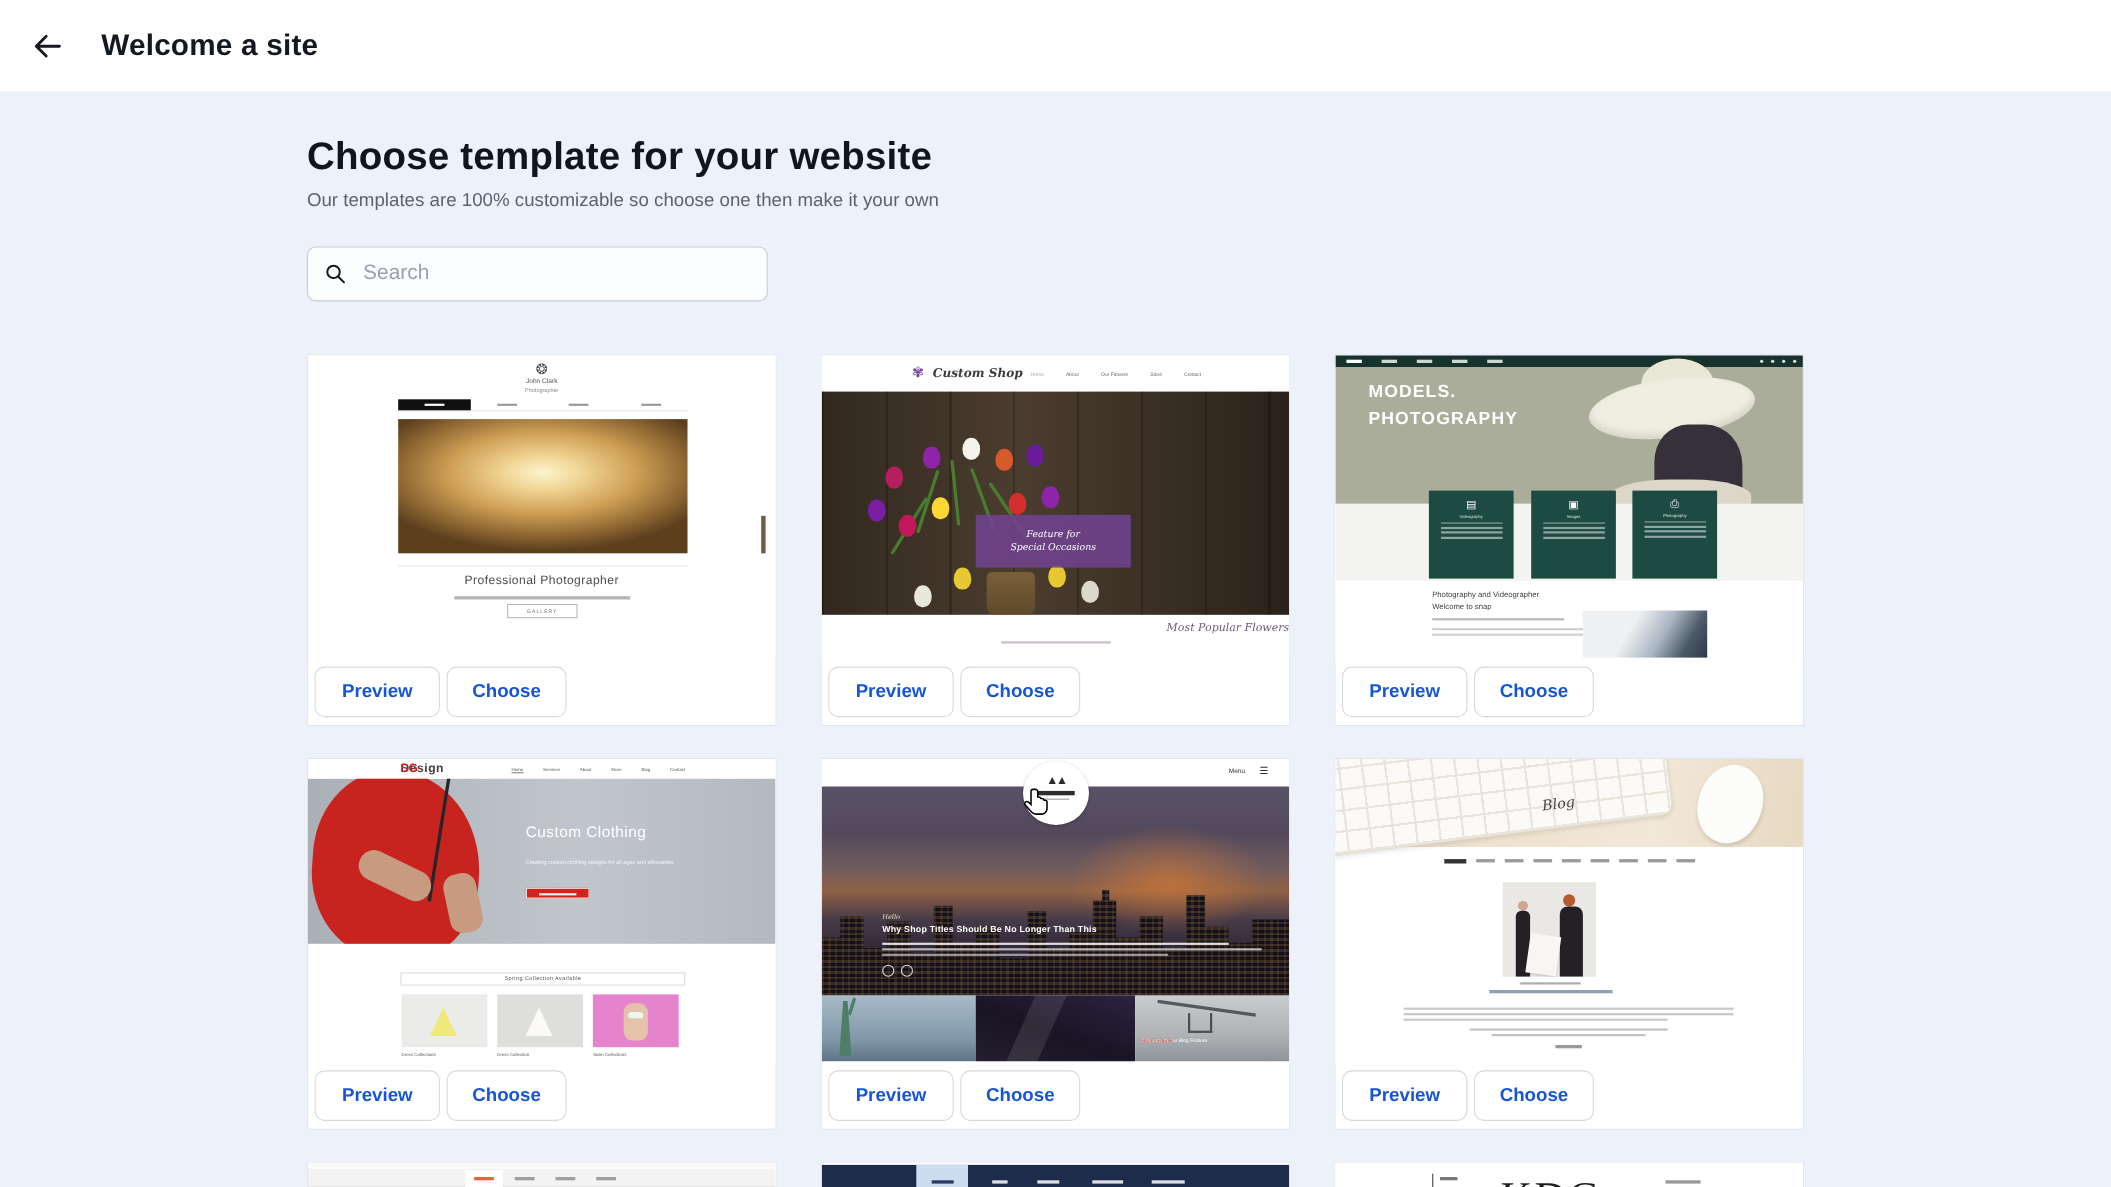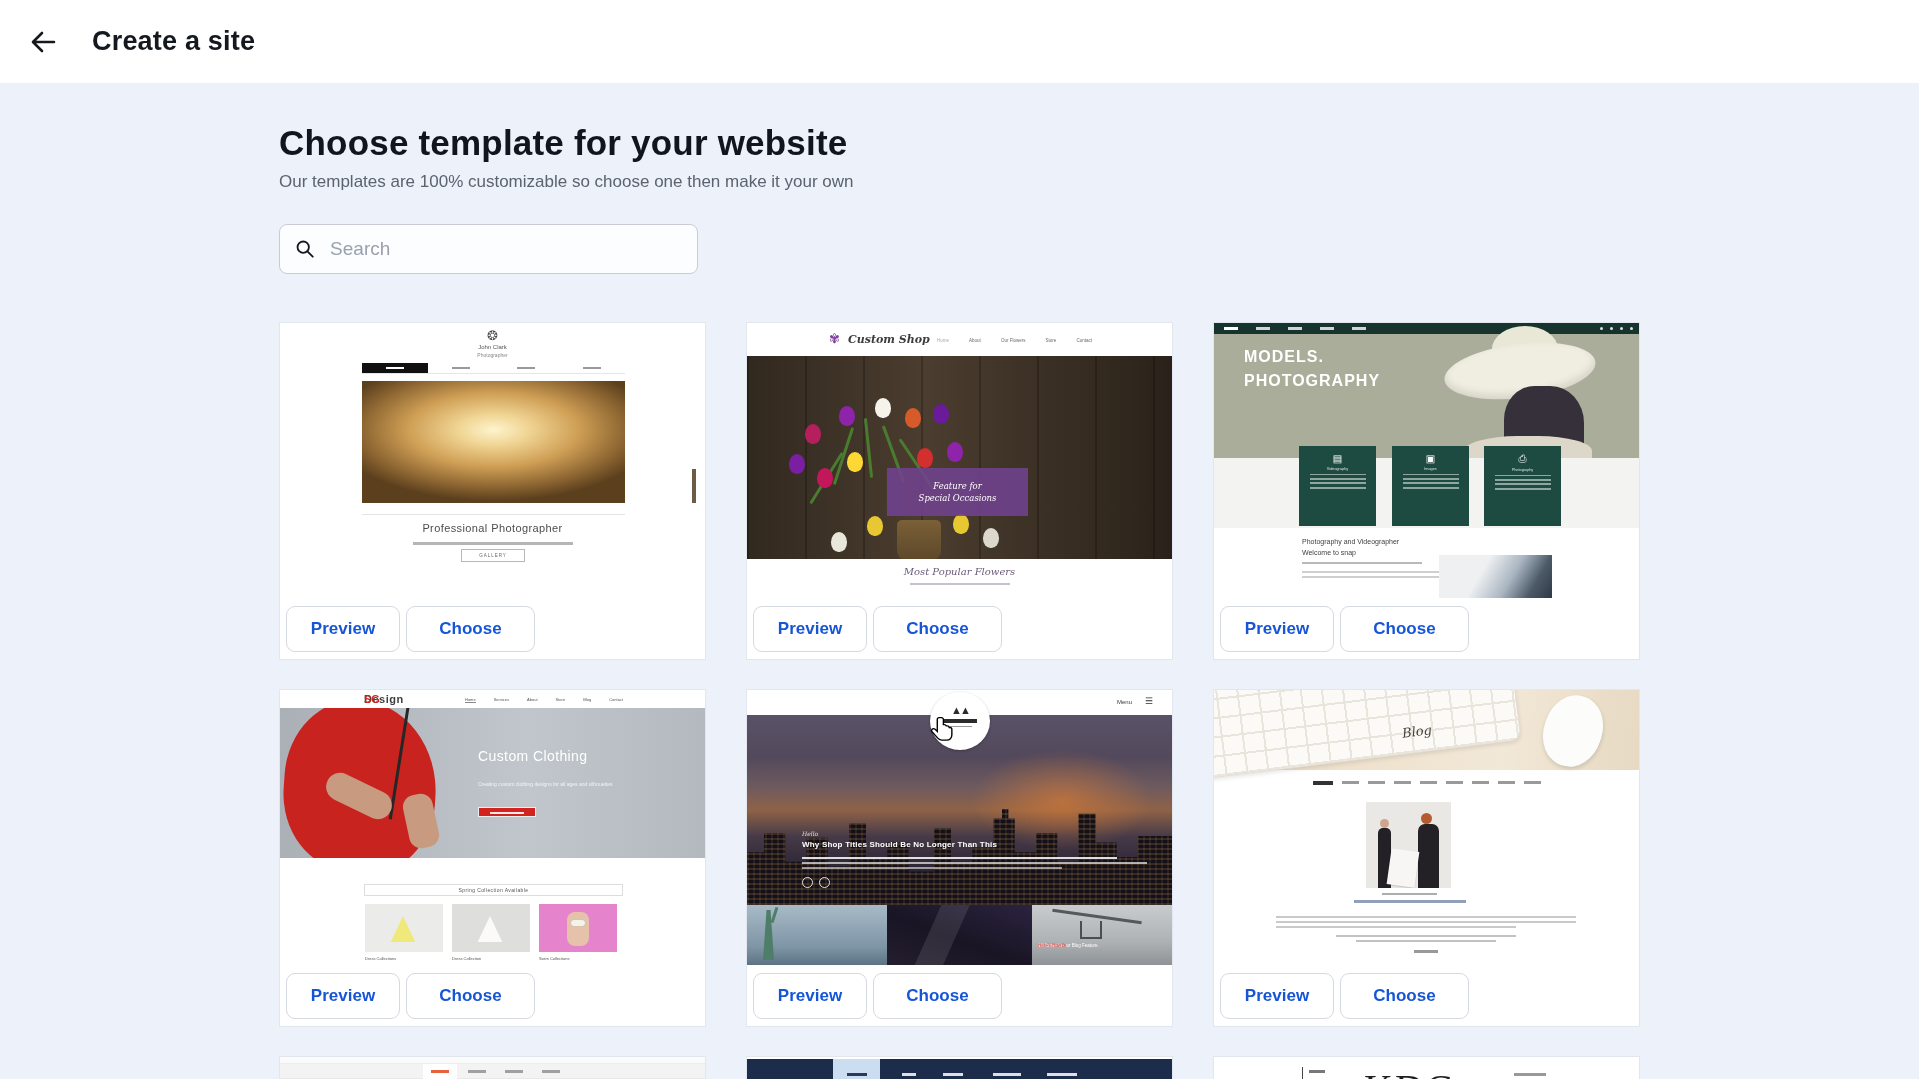--- a/index.html
+++ b/index.html
@@ -21,21 +21,21 @@
   .search-box input::placeholder{color:#99a1ae}
   .select-box{width:407px;height:50px;background:#fff;border:1px solid #c7ccd6;border-radius:8px;display:flex;align-items:center;justify-content:space-between;padding:0 15px;font-size:19px;color:#272d3a;cursor:pointer}
 
   .grid{display:grid;grid-template-columns:repeat(3,427px);gap:29px 40px;margin-top:48px}
   .card{width:427px;height:338px;background:#fff;border:1px solid #e2e6ee}
   .preview{position:relative;width:425px;height:275px;overflow:hidden;background:#fff}
   .preview *{position:absolute}
   .card-actions{height:61px;display:flex;align-items:center;padding:0 6px;gap:6px}
   .btn{height:46px;border:1px solid #d5d9e0;border-radius:9px;background:#fff;color:#1656d6;font-weight:bold;font-size:17px;font-family:inherit;cursor:pointer}
   .btn.preview-btn{width:114px}
-  .btn.choose-btn{width:129px}
+  .btn.choose-btn{width:109px}
 
   .ln{background:#c6c6c6;height:2px}  
 
   
   #t1 .logo{left:0;right:0;top:5px;text-align:center;font-size:13px;color:#4a4a4a}
   #t1 .nm{left:0;right:0;top:21px;text-align:center;font-size:6px;color:#555}
   #t1 .rl{left:0;right:0;top:29px;text-align:center;font-size:5px;color:#888}
   #t1 .nav{left:82px;top:40px;width:263px;height:11px;display:flex;border-bottom:1px solid #e6e6e6}
   #t1 .nav i{flex:1;position:static;display:flex;align-items:center;justify-content:center}
   #t1 .nav i b{position:static;width:18px;height:2.5px;background:#9a9a9a;display:block}
@@ -55,21 +55,21 @@
   #t2 .nav{left:190px;top:15px;width:155px;display:flex;justify-content:space-between;font-size:4.5px;color:#6a6a6a}
   #t2 .nav i{position:static;font-style:normal}
   #t2 .nav i:first-child{color:#b0a6ba}
   #t2 .hero{left:0;top:33px;width:100%;height:203px;background:repeating-linear-gradient(90deg,rgba(0,0,0,.22) 0 2px,rgba(255,255,255,0) 2px 58px),linear-gradient(90deg,#31281f,#4b3d2f 42%,#3a2f24 72%,#2a221a)}
   #t2 .fw{width:16px;height:20px;border-radius:50% 50% 46% 46%}
   #t2 .st{width:2.5px;height:60px;background:#4a7c2f;border-radius:2px}
   #t2 .vase{left:150px;top:164px;width:44px;height:40px;background:linear-gradient(#7a6038,#5d4829);border-radius:5px 5px 9px 9px}
   #t2 .banner{left:140px;top:112px;width:141px;height:48px;background:rgba(112,66,142,.88);display:flex;flex-direction:column;align-items:center;justify-content:center}
   #t2 .banner i{position:static;font-family:"DejaVu Serif",serif;font-style:italic;font-size:8.5px;color:#fff;line-height:1.45}
   #t2 .strip{left:0;top:236px;width:100%;height:39px;background:#fff}
-  #t2 .mpf{left:0;right:0;top:243px;text-align:center;font-family:"DejaVu Serif",serif;font-style:italic;font-size:10px;color:#6b5a78}
+  #t2 .mpf{left:0;right:0;top:243px;text-align:right;font-family:"DejaVu Serif",serif;font-style:italic;font-size:10px;color:#6b5a78}
   #t2 .mps{left:163px;top:260px;width:100px;height:2px;background:#c9c0cf}
 
   
   #t3 .bar{left:0;top:0;width:100%;height:11px;background:#16332d}
   #t3 .bi{top:4px;width:14px;height:2.5px;background:#cdd8d2}
   #t3 .dot{top:4px;width:3px;height:3px;border-radius:50%;background:#dfe5e2}
   #t3 .hero{left:0;top:11px;width:100%;height:124px;background:#a9ad99}
   #t3 .h1{left:30px;top:25px;font-size:16px;font-weight:bold;color:#fff;letter-spacing:1px}
   #t3 .h2{left:30px;top:49px;font-size:16px;font-weight:bold;color:#fff;letter-spacing:1px}
   #t3 .hat{left:230px;top:10px;width:152px;height:54px;background:#efeee0;border-radius:50%;transform:rotate(-7deg);box-shadow:inset 0 -4px 8px rgba(0,0,0,.12)}
@@ -194,21 +194,21 @@
 </style>
 </head>
 <body>
 
 <div class="topbar">
   <div class="back-btn">
     <svg width="32" height="32" viewBox="0 0 32 32" fill="none">
       <path d="M27 16H7M15 7l-9 9 9 9" stroke="#16181d" stroke-width="2.6" stroke-linecap="round" stroke-linejoin="round"></path>
     </svg>
   </div>
-  <div class="app-title">Create a site</div>
+  <div class="app-title">Welcome a site</div>
 </div>
 
 <div class="container">
   <h1 class="page-title">Choose template for your website</h1>
   <p class="page-subtitle">Our templates are 100% customizable so choose one then make it your own</p>
 
   <div class="filters">
     <div class="search-box">
       <svg width="22" height="22" viewBox="0 0 22 22" fill="none">
         <circle cx="9" cy="9" r="6.2" stroke="#15181e" stroke-width="2"></circle>

